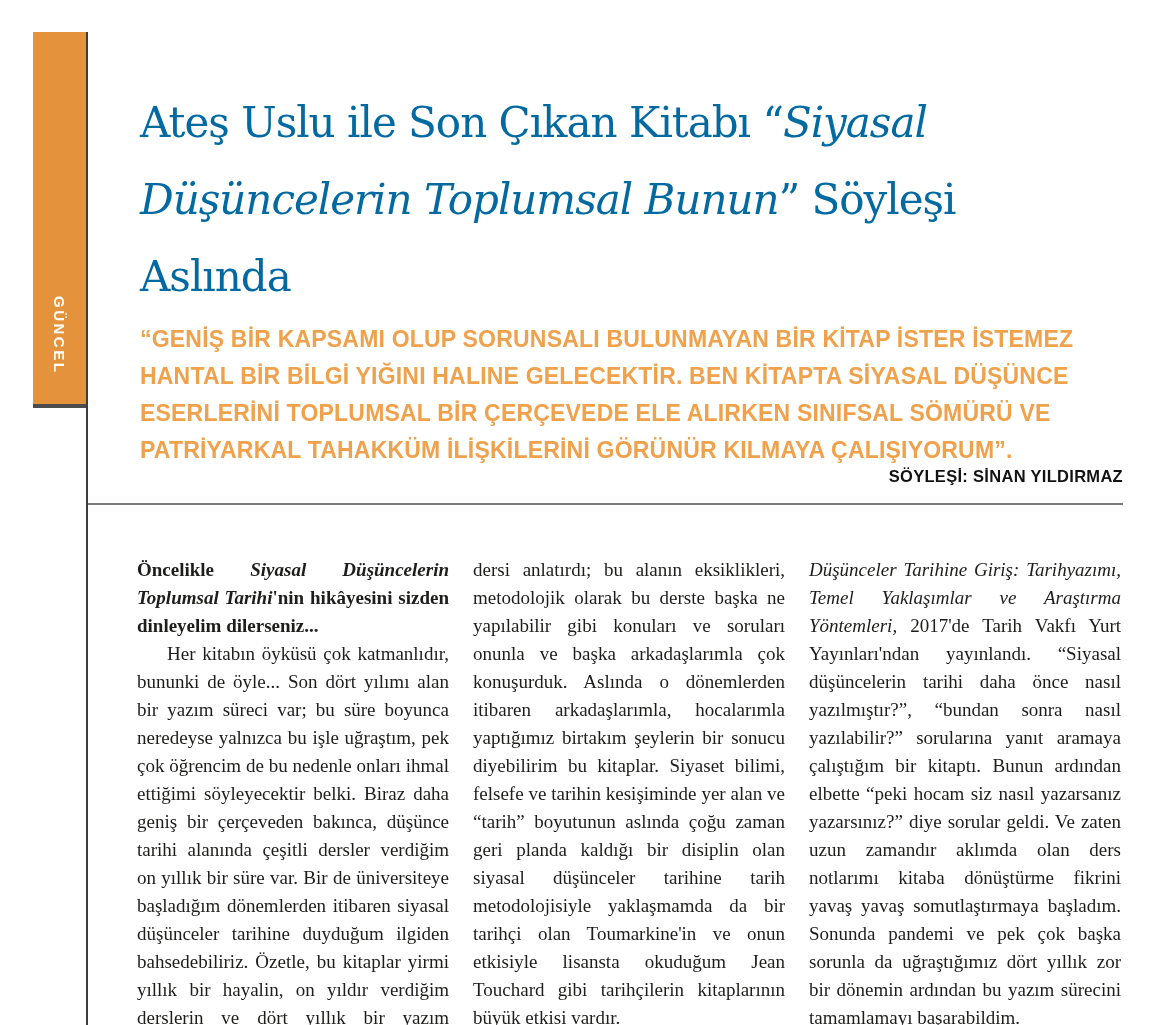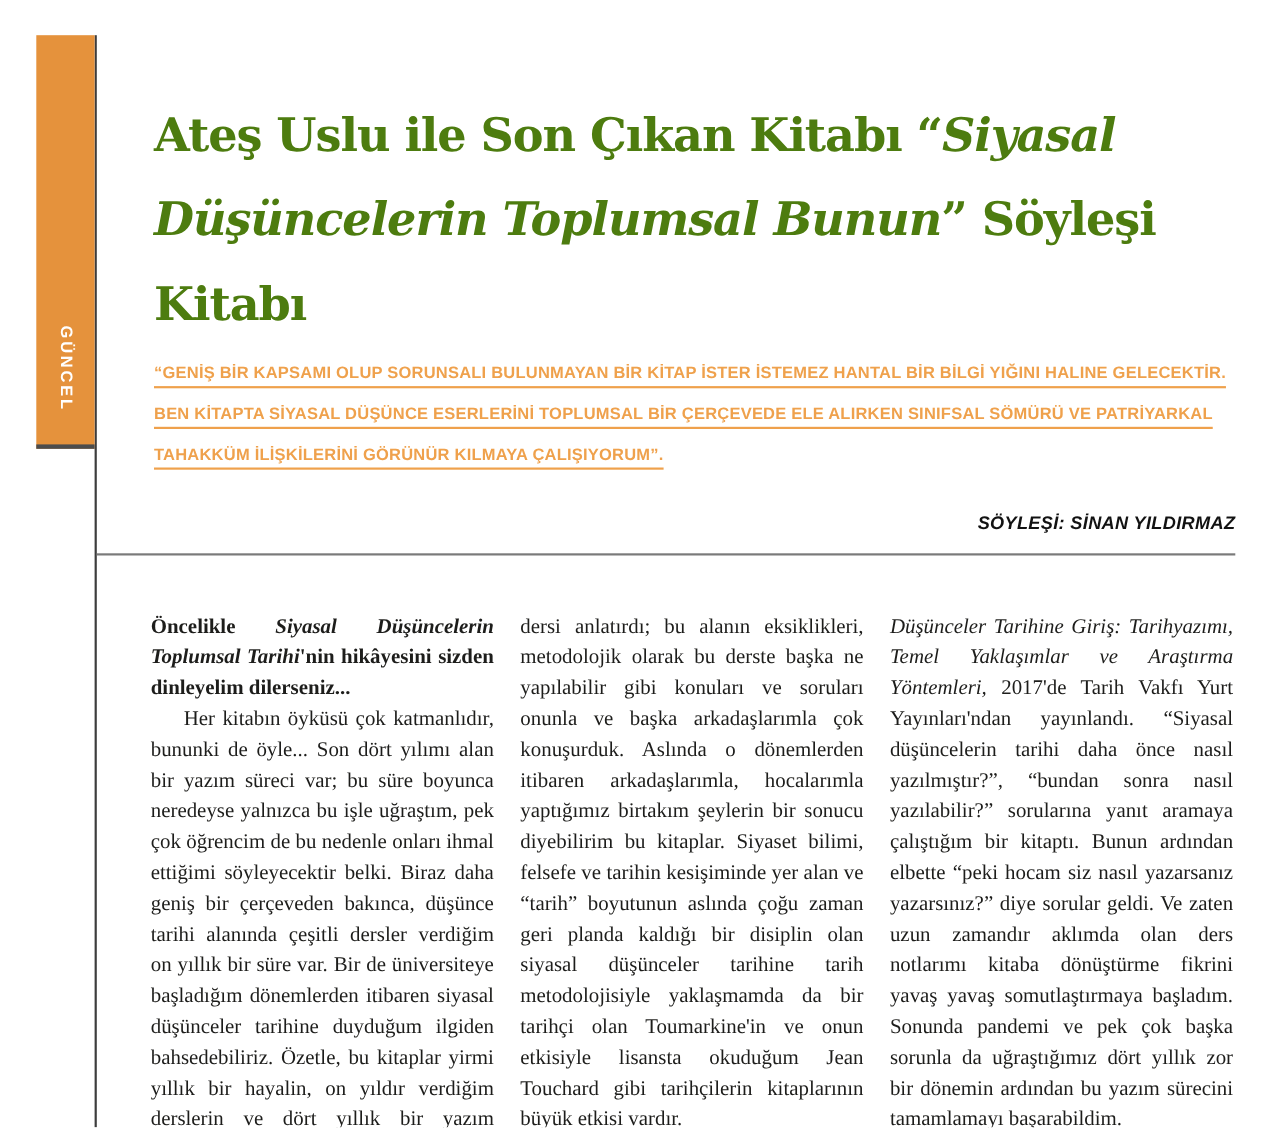--- a/index.html
+++ b/index.html
@@ -13,34 +13,34 @@
     background:#e5923c;border-bottom:4px solid #4c4c4c;box-sizing:content-box;
     display:flex;align-items:flex-end;justify-content:center;padding-bottom:30px;
   }
   .sidebar .label{
     writing-mode:vertical-rl;
     font-family:"Liberation Sans",sans-serif;font-weight:bold;font-size:15px;
     letter-spacing:2.5px;color:#ffffff;
   }
   .title{
     position:absolute;left:140px;top:56px;width:990px;
-    font-family:"DejaVu Serif",serif;font-weight:bold;font-size:42px;
-    line-height:77px;letter-spacing:-1px;color:#4d7c0f;white-space:nowrap;
+    font-family:"DejaVu Serif",serif;font-weight:normal;font-size:42px;
+    line-height:77px;letter-spacing:-1px;color:#0369a1;white-space:nowrap;
   }
   .title .it{font-style:italic;}
   .pullquote{
     position:absolute;left:140px;top:321px;width:988px;
-    font-family:"Liberation Sans",sans-serif;font-weight:bold;font-size:15px;
+    font-family:"Liberation Sans",sans-serif;font-weight:bold;font-size:23px;
     line-height:37px;letter-spacing:0.2px;color:#efa14c;
-    text-decoration:underline;text-underline-offset:7px;text-decoration-thickness:2px;
+    text-underline-offset:7px;text-decoration-thickness:2px;
   }
   .byline{
     position:absolute;left:140px;top:467px;width:983px;text-align:right;
     font-family:"Liberation Sans",sans-serif;font-weight:bold;font-size:16.5px;
-    letter-spacing:0.3px;color:#121212;font-style:italic;
+    letter-spacing:0.3px;color:#121212;
   }
   .hrule{position:absolute;left:88px;top:503px;width:1035px;height:2px;background:#7a7a7a;}
   .columns{
     position:absolute;left:137px;top:556px;width:988px;height:489px;
     display:flex;gap:24px;overflow:hidden;
     font-family:"Liberation Serif",serif;font-size:19px;line-height:28px;
     text-align:justify;color:#1d1d1b;
   }
   .col{width:312px;flex:0 0 312px;}
   .col p{margin:0;}
@@ -55,21 +55,21 @@
 
   <div class="vrule"></div>
 
   <div class="sidebar">
     <span class="label">GÜNCEL</span>
   </div>
 
   <h1 class="title">
       <div><span>Ateş Uslu ile Son Çıkan Kitabı “</span><span class="it i">Siyasal</span></div>
       <div><span class="it i">Düşüncelerin Toplumsal Bunun</span><span>” Söyleşi</span></div>
-      <div><span>Kitabı</span></div>
+      <div><span>Aslında</span></div>
     </h1>
 
   <div class="pullquote">“GENİŞ BİR KAPSAMI OLUP SORUNSALI BULUNMAYAN BİR KİTAP İSTER İSTEMEZ HANTAL BİR BİLGİ YIĞINI HALINE GELECEKTİR. BEN KİTAPTA SİYASAL DÜŞÜNCE ESERLERİNİ TOPLUMSAL BİR ÇERÇEVEDE ELE ALIRKEN SINIFSAL SÖMÜRÜ VE PATRİYARKAL TAHAKKÜM İLİŞKİLERİNİ GÖRÜNÜR KILMAYA ÇALIŞIYORUM”.</div>
 
   <div class="byline">SÖYLEŞİ: SİNAN YILDIRMAZ</div>
 
   <div class="hrule"></div>
 
   <div class="columns">
     <div class="col">

